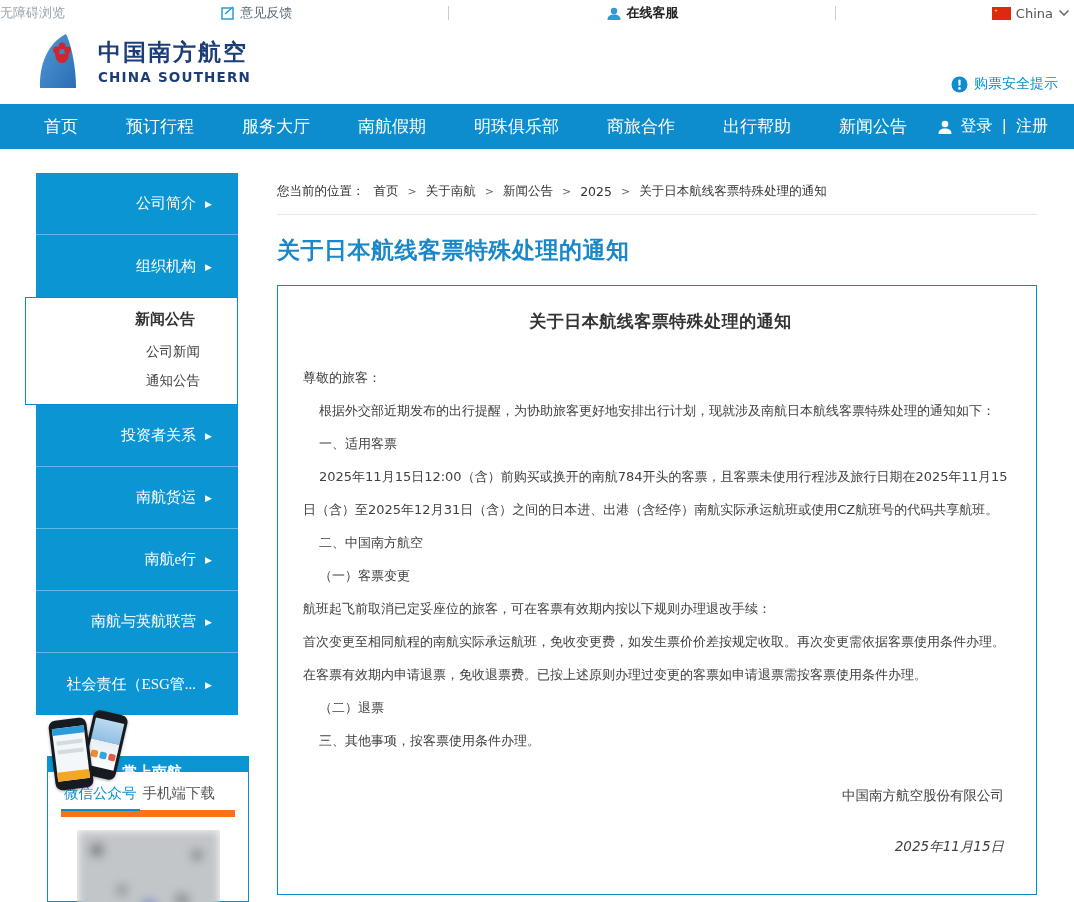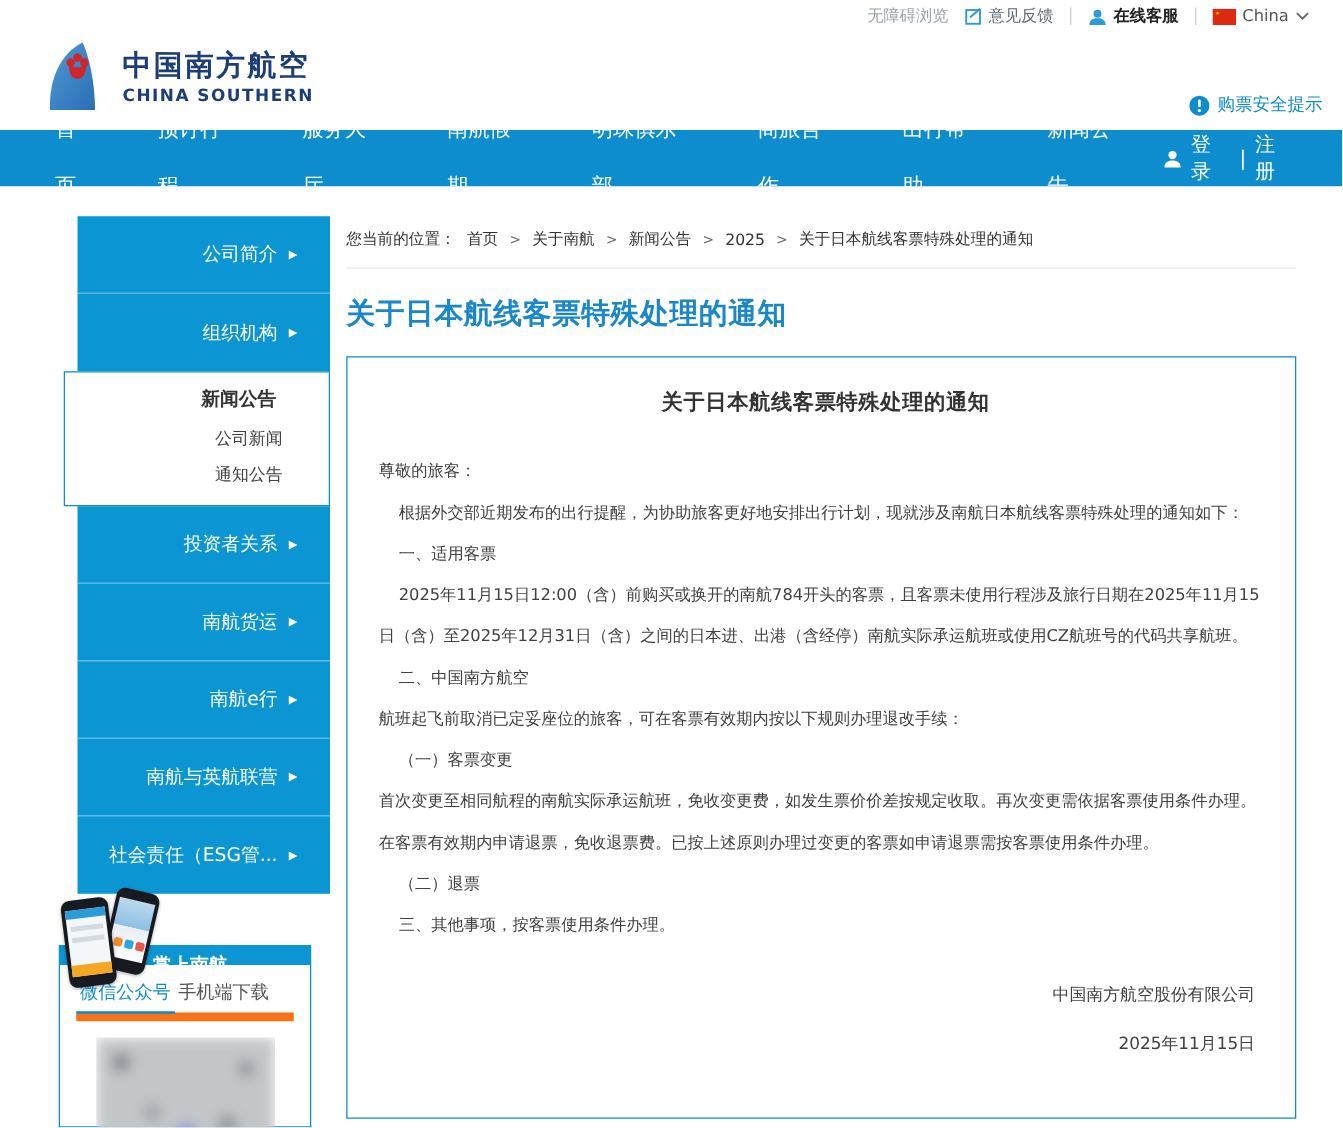--- a/index.html
+++ b/index.html
@@ -1,20 +1,20 @@
 <!DOCTYPE html>
 <html><head>
 <meta charset="utf-8">
 <style>
   * { margin:0; padding:0; box-sizing:border-box; }
   body { font-family:"DejaVu Sans","Liberation Sans",sans-serif; background:#fff; }
   .page { position:relative; width:1074px; height:902px; background:#fff; overflow:hidden; margin:0 auto; }
 
   
-  .topbar { height:26px; display:flex; justify-content:flex-end; align-items:center; gap:13px; padding-right:26px; font-size:13px; }
+  .topbar { height:26px; display:flex; justify-content:space-between; align-items:center; gap:13px; padding-right:4px; font-size:13px; }
   .topbar a { text-decoration:none; cursor:pointer; display:flex; align-items:center; gap:5px; }
   .t-access { color:#9aa3ab; }
   .t-feedback { color:#5a6a76; }
   .t-service { color:#222; font-weight:bold; }
   .t-region { color:#555; gap:6px; }
   .t-div { width:1px; height:14px; background:#ccc; }
 
   
   .header { position:relative; height:78px; }
   .brand { position:absolute; left:32px; top:6px; display:flex; align-items:center; gap:10px; cursor:pointer; }
@@ -23,28 +23,28 @@
   .search-zone { position:absolute; right:16px; bottom:11px; display:flex; align-items:center; }
   .safety-tip { display:flex; align-items:center; gap:6px; color:#0e8dce; font-size:14px; cursor:pointer; text-decoration:none; }
   .search-box { display:flex; }
   .search-input { width:140px; height:32px; border:1px solid #9aa7ae; border-right:none; padding:0 9px; font-size:14px; color:#333; outline:none; }
   .search-input::placeholder { color:#b0b8bd; }
   .search-btn { width:47px; height:32px; background:#0e8dce; border:none; cursor:pointer; display:flex; align-items:center; justify-content:center; }
 
   
   .navbar { height:45px; background:#0e8dce; display:flex; align-items:center; padding-left:20px; }
   .nav-item { color:#fff; font-size:17px; padding:0 24px; text-decoration:none; cursor:pointer; line-height:45px; }
-  .nav-auth { margin-left:auto; display:flex; align-items:center; gap:7px; padding-right:38px; color:#fff; font-size:16px; }
+  .nav-auth { margin-left:auto; display:flex; align-items:center; gap:7px; padding-right:26px; color:#fff; font-size:16px;font-family:Liberation Mono, monospace; }
   .nav-auth a { color:#fff; text-decoration:none; cursor:pointer; }
 
   
   .content { position:relative; height:756px; }
 
   
-  .sidebar { position:absolute; left:62px; top:24px; width:202px; }
+  .sidebar { position:absolute; left:36px; top:24px; width:202px;font-family:Liberation Serif, serif; }
   .side-item { height:62px; background:#0b95d3; color:#fff; font-size:15px; display:flex; align-items:center; justify-content:flex-end; gap:9px; padding-right:26px; border-bottom:1px solid rgba(255,255,255,.35); cursor:pointer; }
   .side-item:last-child { border-bottom:none; }
   .side-arrow { font-size:9px; padding-top:1px; }
   .side-panel { margin-left:-11px; width:213px; background:#fff; border:1px solid #0a8ccd; padding:12px 0 9px; }
   .side-panel-title { text-align:right; padding-right:42px; font-size:15px; font-weight:bold; color:#333; margin-bottom:8px; cursor:pointer; }
   .side-sub-item { text-align:right; padding-right:37px; font-size:13.5px; color:#404040; line-height:29px; cursor:pointer; }
 
   
   .widget { position:absolute; left:47px; top:607px; width:202px; }
   .widget-bar { height:16px; background:#0b95d3; color:#fff; font-weight:bold; font-size:15px; line-height:32px; padding-left:75px; }
@@ -86,21 +86,21 @@
   .bc-link { color:#333; text-decoration:none; cursor:pointer; }
   .bc-sep { color:#666; font-size:11px; }
   .page-title { margin-top:20px; font-size:23px; font-weight:bold; color:#1a87c8; letter-spacing:.5px; height:31px; }
   .article-box { margin-top:19px; border:1px solid #0a8ccd; height:610px; padding:24px 18px 0 25px; }
   .doc-title { text-align:center; font-size:17px; font-weight:bold; color:#333; letter-spacing:.5px; }
   .paras { margin-top:28px; }
   .para { font-size:13px; line-height:33px; color:#404040; }
   .para.indent { text-indent:16px; }
   .sign-block { text-align:right; padding-right:14px; color:#404040; font-size:13.5px; }
   .sign-company { margin-top:30px; }
-  .sign-date { margin-top:21px; }
+  .sign-date { margin-top:33px;font-style:italic; }
 </style>
 </head>
 <body>
 
 <div class="page">
 
   <div class="topbar">
     <a class="t-access">无障碍浏览</a>
     <a class="t-feedback">
       <span style="display:flex;">
@@ -292,22 +292,22 @@
       <div class="page-title">关于日本航线客票特殊处理的通知</div>
 
       <div class="article-box">
         <div class="doc-title">关于日本航线客票特殊处理的通知</div>
         <div class="paras" id="paras">
             <p class="para">尊敬的旅客：</p>
             <p class="para indent">根据外交部近期发布的出行提醒，为协助旅客更好地安排出行计划，现就涉及南航日本航线客票特殊处理的通知如下：</p>
             <p class="para indent">一、适用客票</p>
             <p class="para indent">2025年11月15日12:00（含）前购买或换开的南航784开头的客票，且客票未使用行程涉及旅行日期在2025年11月15日（含）至2025年12月31日（含）之间的日本进、出港（含经停）南航实际承运航班或使用CZ航班号的代码共享航班。</p>
             <p class="para indent">二、中国南方航空</p>
+            <p class="para indent">（一）客票变更</p>
             <p class="para">航班起飞前取消已定妥座位的旅客，可在客票有效期内按以下规则办理退改手续：</p>
-            <p class="para indent">（一）客票变更</p>
             <p class="para">首次变更至相同航程的南航实际承运航班，免收变更费，如发生票价价差按规定收取。再次变更需依据客票使用条件办理。</p>
             <p class="para">在客票有效期内申请退票，免收退票费。已按上述原则办理过变更的客票如申请退票需按客票使用条件办理。</p>
             <p class="para indent">（二）退票</p>
             <p class="para indent">三、其他事项，按客票使用条件办理。</p>
           </div>
         <div class="sign-block">
           <div class="sign-company">中国南方航空股份有限公司</div>
           <div class="sign-date">2025年11月15日</div>
         </div>
       </div>

